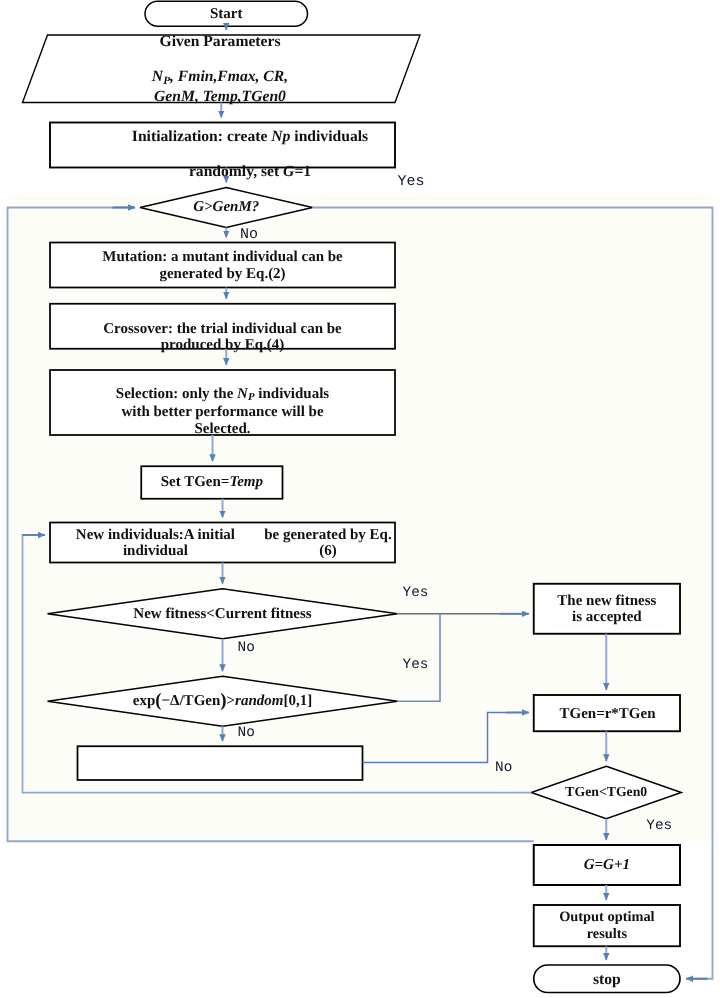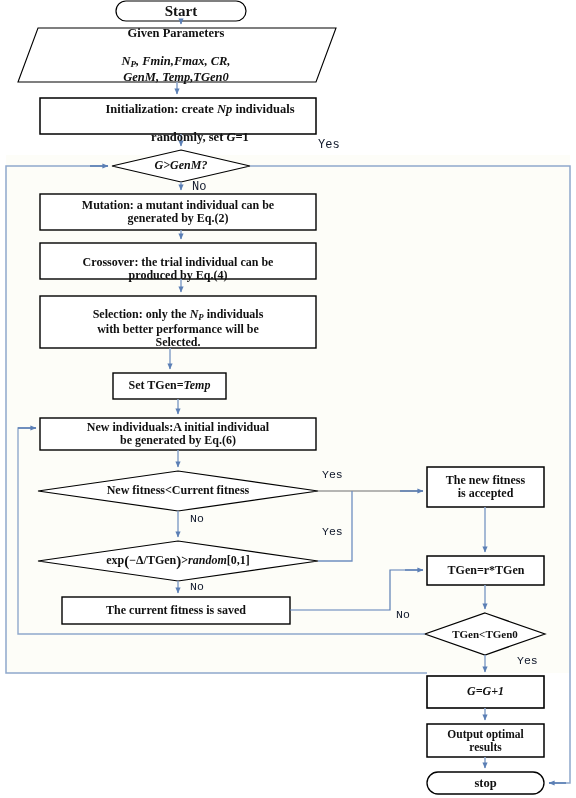--- a/index.html
+++ b/index.html
@@ -177,21 +177,21 @@
     <path d="M90,166 L108,166" fill="none" stroke="#5b7fb5" stroke-width="1.6" marker-end="url(#ah-blue)"></path>
 
     <path d="M250,166 L570,166 L570,783 L549,783" fill="none" stroke="#8fa8cc" stroke-width="1.5"></path>
     <path d="M566,783 L549,783" fill="none" stroke="#5b7fb5" stroke-width="1.6" marker-end="url(#ah-blue)"></path>
 
     <line x1="485" y1="708" x2="485" y2="720" stroke="#8fa8cc" stroke-width="1.6" marker-end="url(#ah-blue)"></line>
 
     <line x1="485" y1="757" x2="485" y2="768" stroke="#8fa8cc" stroke-width="1.6" marker-end="url(#ah-blue)"></line>
   </svg>
 
-  <div class="node-label" style="left:116px; top:1px; width:130px; height:20px; font-size:15px;border-radius:10px;">Start</div>
+  <div class="node-label" style="left:116px; top:1px; width:130px; height:20px; font-size:12px;border-radius:10px;">Start</div>
 
   <div class="node-label" style="left:28px; top:30px; width:296px; height:50px; font-size:12.5px; flex-direction:column; ">
     <div>Given Parameters</div>
     <div class="it">
       <span>N</span><span class="sub">P</span><span>, Fmin,Fmax, CR,</span>
     </div>
     <div class="it">GenM, Temp,TGen0</div>
   </div>
 
   <div class="node-label" style="left:40px; top:98px; width:276px; height:36px; font-size:12.5px; flex-direction:column; justify-content:center;margin-left:22px;">
@@ -220,32 +220,31 @@
       <span>Selection: only the </span><span class="it">N</span><span class="sub">P</span><span> individuals</span>
     </div>
     <div>with better performance will be</div>
     <div>Selected.</div>
   </div>
 
   <div class="node-label" style="left:113px; top:373px; width:113px; height:26px; font-size:12px;">
     <span>Set TGen=</span><span class="it">Temp</span>
   </div>
 
-  <div class="node-label" style="left:40px; top:418px; width:276px; height:32px; font-size:12px; flex-direction:column; justify-content:center;">
+  <div class="node-label" style="left:40px; top:418px; width:276px; height:32px; font-size:12px; flex-direction:row; justify-content:center;">
     <div>New individuals:A initial individual</div>
     <div>be generated by Eq.(6)</div>
   </div>
 
   <div class="node-label" style="left:60px; top:482px; width:236px; height:18px; font-size:12px;">New fitness&lt;Current fitness</div>
 
   <div class="node-label" style="left:58px; top:551px; width:240px; height:20px; font-size:12px;">
     <span>exp</span><span style="font-size:15px;">(</span><span>−Δ/TGen</span><span style="font-size:15px;">)</span><span> &gt; </span><span class="it">random</span><span>[0,1]</span>
   </div>
 
-  <div class="node-label" style="left:62px; top:597px; width:228px; height:27px; font-size:12px;">The current fitness is saved</div>
 
   <div class="node-label" style="left:427px; top:467px; width:117px; height:40px; font-size:12px; flex-direction:column; justify-content:center;">
     <div>The new fitness</div>
     <div>is accepted</div>
   </div>
 
   <div class="node-label" style="left:427px; top:556px; width:118px; height:29px; font-size:12px;">TGen=r*TGen</div>
 
   <div class="node-label" style="left:425px; top:625px; width:120px; height:18px; font-size:11px;">TGen&lt;TGen0</div>
 

